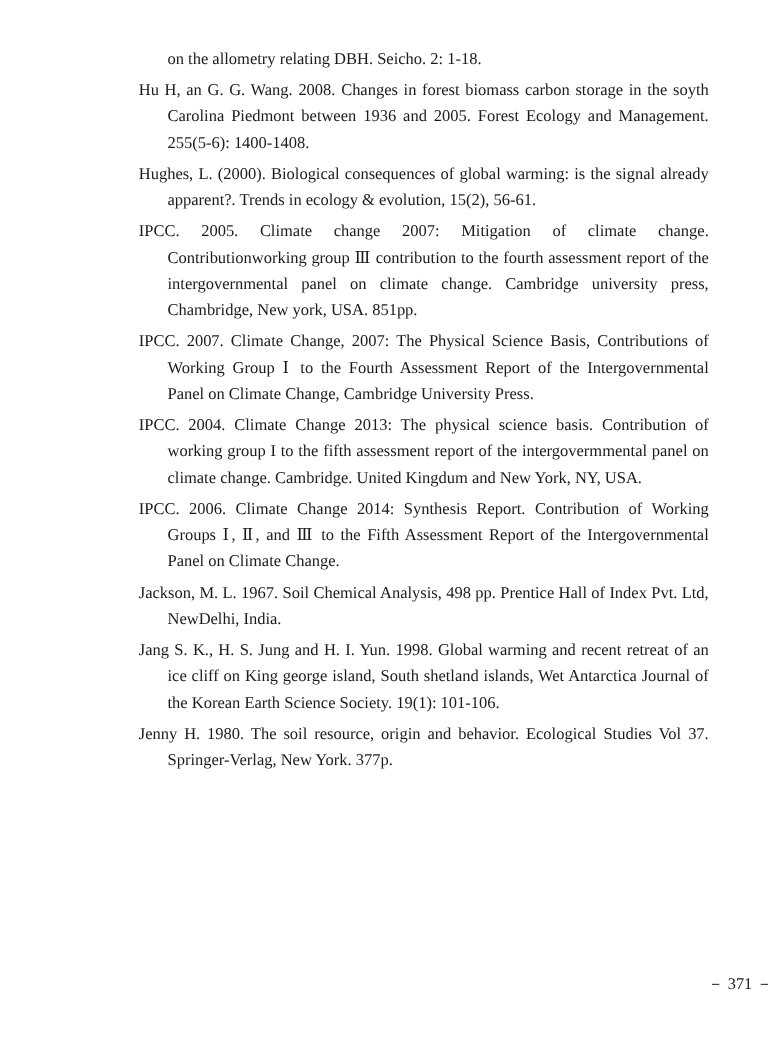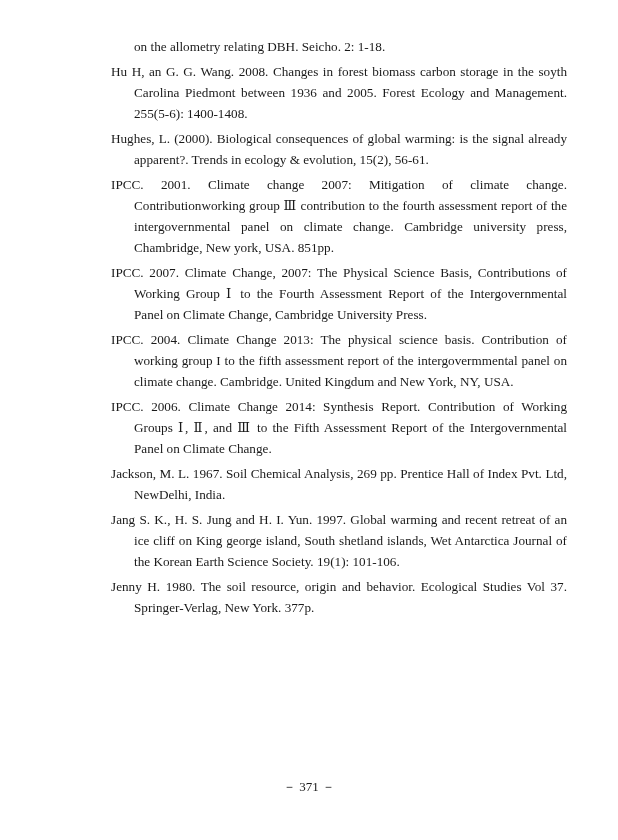--- a/index.html
+++ b/index.html
@@ -10,34 +10,34 @@
     font-size: 13.2px; color: #1a1a1a; line-height: 21px; margin-left: 30px;
   }
   .ref {
     text-align: justify; text-align-last: left;
     padding-left: 23px; text-indent: -23px;
     margin: 0 0 4px 0;
   }
   .ref.cont { text-indent: 0; }
   .footer {
     position: absolute; left: 0; width: 618px; top: 778px;
-    text-align: center;
+    text-align: right;
     font-family: "Liberation Serif", "DejaVu Serif", serif;
     font-size: 13px; color: #1a1a1a;
   }
 </style>
 </head>
 <body>
 
 <div class="page">
   <p class="ref cont">on the allometry relating DBH. Seicho. 2: 1-18.</p>
   <p class="ref">Hu H, an G. G. Wang. 2008. Changes in forest biomass carbon storage in the soyth Carolina Piedmont between 1936 and 2005. Forest Ecology and Management. 255(5-6): 1400-1408.</p>
   <p class="ref">Hughes, L. (2000). Biological consequences of global warming: is the signal already apparent?. Trends in ecology &amp; evolution, 15(2), 56-61.</p>
-  <p class="ref">IPCC. 2001. Climate change 2007: Mitigation of climate change. Contributionworking group Ⅲ contribution to the fourth assessment report of the intergovernmental panel on climate change. Cambridge university press, Chambridge, New york, USA. 851pp.</p>
+  <p class="ref">IPCC. 2005. Climate change 2007: Mitigation of climate change. Contributionworking group Ⅲ contribution to the fourth assessment report of the intergovernmental panel on climate change. Cambridge university press, Chambridge, New york, USA. 851pp.</p>
   <p class="ref">IPCC. 2007. Climate Change, 2007: The Physical Science Basis, Contributions of Working Group Ⅰ to the Fourth Assessment Report of the Intergovernmental Panel on Climate Change, Cambridge University Press.</p>
   <p class="ref">IPCC. 2004. Climate Change 2013: The physical science basis. Contribution of working group I to the fifth assessment report of the intergovermmental panel on climate change. Cambridge. United Kingdum and New York, NY, USA.</p>
   <p class="ref">IPCC. 2006. Climate Change 2014: Synthesis Report. Contribution of Working Groups Ⅰ, Ⅱ, and Ⅲ to the Fifth Assessment Report of the Intergovernmental Panel on Climate Change.</p>
-  <p class="ref">Jackson, M. L. 1967. Soil Chemical Analysis, 269 pp. Prentice Hall of Index Pvt. Ltd, NewDelhi, India.</p>
-  <p class="ref">Jang S. K., H. S. Jung and H. I. Yun. 1997. Global warming and recent retreat of an ice cliff on King george island, South shetland islands, Wet Antarctica Journal of the Korean Earth Science Society. 19(1): 101-106.</p>
+  <p class="ref">Jackson, M. L. 1967. Soil Chemical Analysis, 498 pp. Prentice Hall of Index Pvt. Ltd, NewDelhi, India.</p>
+  <p class="ref">Jang S. K., H. S. Jung and H. I. Yun. 1998. Global warming and recent retreat of an ice cliff on King george island, South shetland islands, Wet Antarctica Journal of the Korean Earth Science Society. 19(1): 101-106.</p>
   <p class="ref">Jenny H. 1980. The soil resource, origin and behavior. Ecological Studies Vol 37. Springer-Verlag, New York. 377p.</p>
 </div>
 
 <div class="footer">－ 371 －</div>
 
 </body></html>

